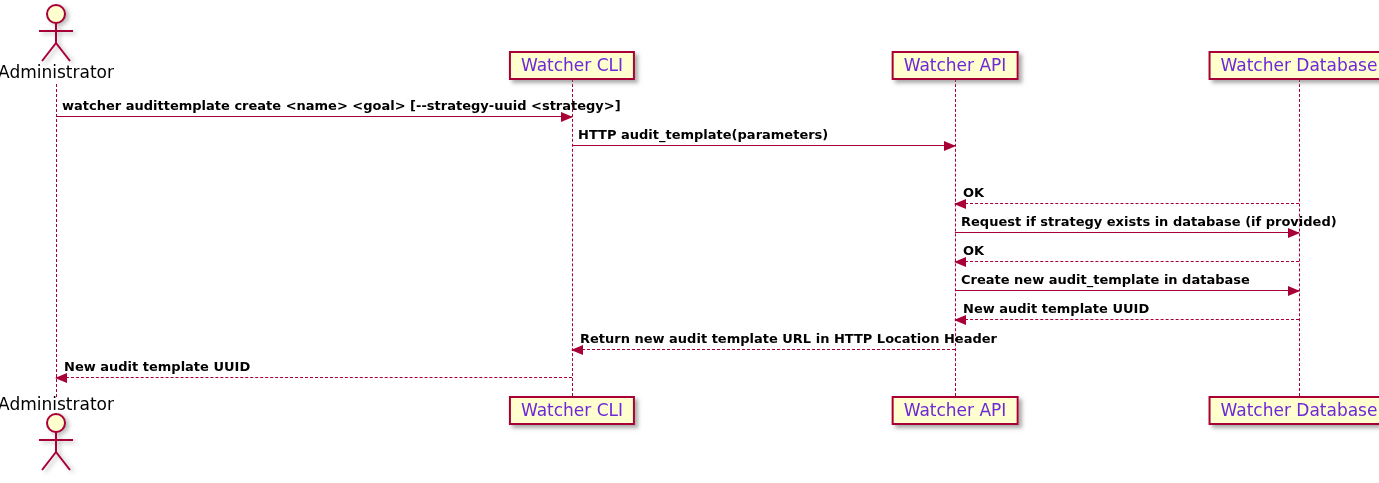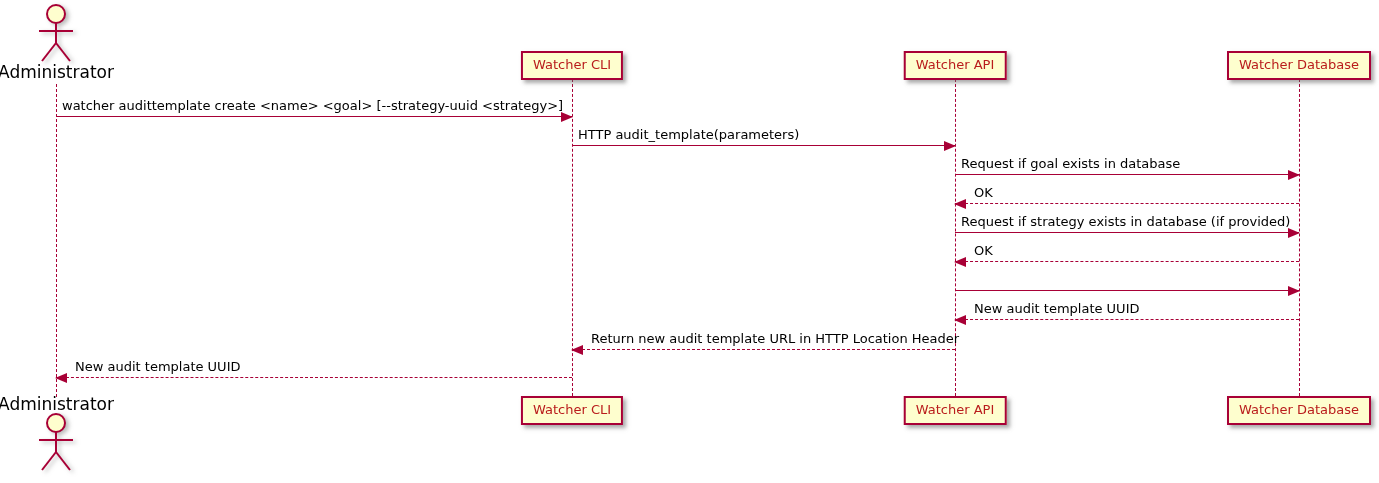--- a/index.html
+++ b/index.html
@@ -7,21 +7,21 @@
   body { font-family:"DejaVu Sans", sans-serif; color:#000; }
   #diagram {
     position:relative; width:1379px; height:483px; background:#ffffff; overflow:hidden;
   }
   .lifeline {
     position:absolute; width:0; border-left:1px dashed #A80036;
   }
   .participant {
     position:absolute; transform:translateX(-50%);
     background:#FEFECE; border:2px solid #A80036;
-    padding:4px 10px 5px; font-size:13px; line-height:16px; color:#b91c1c;
+    padding:4px 10px 5px; font-size:17px; line-height:16px; color:#6d28d9;
     white-space:nowrap; box-shadow:3px 3px 4px rgba(100,100,100,0.55);
   }
   .actor-label {
     position:absolute; transform:translateX(-50%);
     font-size:17px; line-height:15px; color:#000; white-space:nowrap;
   }
   .actor-figure {
     position:absolute; filter:drop-shadow(3px 2px 2px rgba(120,120,120,0.5));
   }
   .message { position:absolute; height:20px; }
@@ -35,24 +35,24 @@
     border-left:12px solid #A80036;
     border-top:5px solid transparent; border-bottom:5px solid transparent;
   }
   .message.left .msg-line::after {
     content:""; position:absolute; left:-1px; top:-5px; width:0; height:0;
     border-right:12px solid #A80036;
     border-top:5px solid transparent; border-bottom:5px solid transparent;
   }
   .msg-label {
     position:absolute; bottom:4px; font-size:13px; line-height:15px;
-    color:#000; white-space:nowrap;
+    color:#000; white-space:nowrap;font-weight:bold;
   }
   .message.right .msg-label { left:6px; }
-  .message.left  .msg-label { left:19px; }
+  .message.left  .msg-label { left:8px; }
 </style>
 </head>
 <body>
 
 <div id="diagram">
 
   <div class="lifeline" style="left:56px;  top:84px; height:313px;"></div>
   <div class="lifeline" style="left:572px; top:79px; height:317px;"></div>
   <div class="lifeline" style="left:955px; top:79px; height:317px;"></div>
   <div class="lifeline" style="left:1299px;top:79px; height:317px;"></div>
@@ -86,41 +86,38 @@
   <div class="message right solid" style="left:56px; top:97px; width:516px;">
     <div class="msg-label">watcher audittemplate create &lt;name&gt; &lt;goal&gt; [--strategy-uuid &lt;strategy&gt;]</div>
     <div class="msg-line"></div>
   </div>
 
   <div class="message right solid" style="left:572px; top:126px; width:383px;">
     <div class="msg-label">HTTP audit_template(parameters)</div>
     <div class="msg-line"></div>
   </div>
 
-  <div class="message right solid" style="left:955px; top:155px; width:344px;">
-    <div class="msg-label">Request if goal exists in database</div>
-    <div class="msg-line"></div>
-  </div>
 
   <div class="message left dashed" style="left:955px; top:184px; width:344px;">
     <div class="msg-label">OK</div>
     <div class="msg-line"></div>
   </div>
 
   <div class="message right solid" style="left:955px; top:213px; width:344px;">
     <div class="msg-label">Request if strategy exists in database (if provided)</div>
     <div class="msg-line"></div>
   </div>
 
   <div class="message left dashed" style="left:955px; top:242px; width:344px;">
     <div class="msg-label">OK</div>
     <div class="msg-line"></div>
   </div>
 
   <div class="message right solid" style="left:955px; top:271px; width:344px;">
+    <div class="msg-label">Create new audit_template in database</div>
     <div class="msg-line"></div>
   </div>
 
   <div class="message left dashed" style="left:955px; top:300px; width:344px;">
     <div class="msg-label">New audit template UUID</div>
     <div class="msg-line"></div>
   </div>
 
   <div class="message left dashed" style="left:572px; top:330px; width:383px;">
     <div class="msg-label">Return new audit template URL in HTTP Location Header</div>

